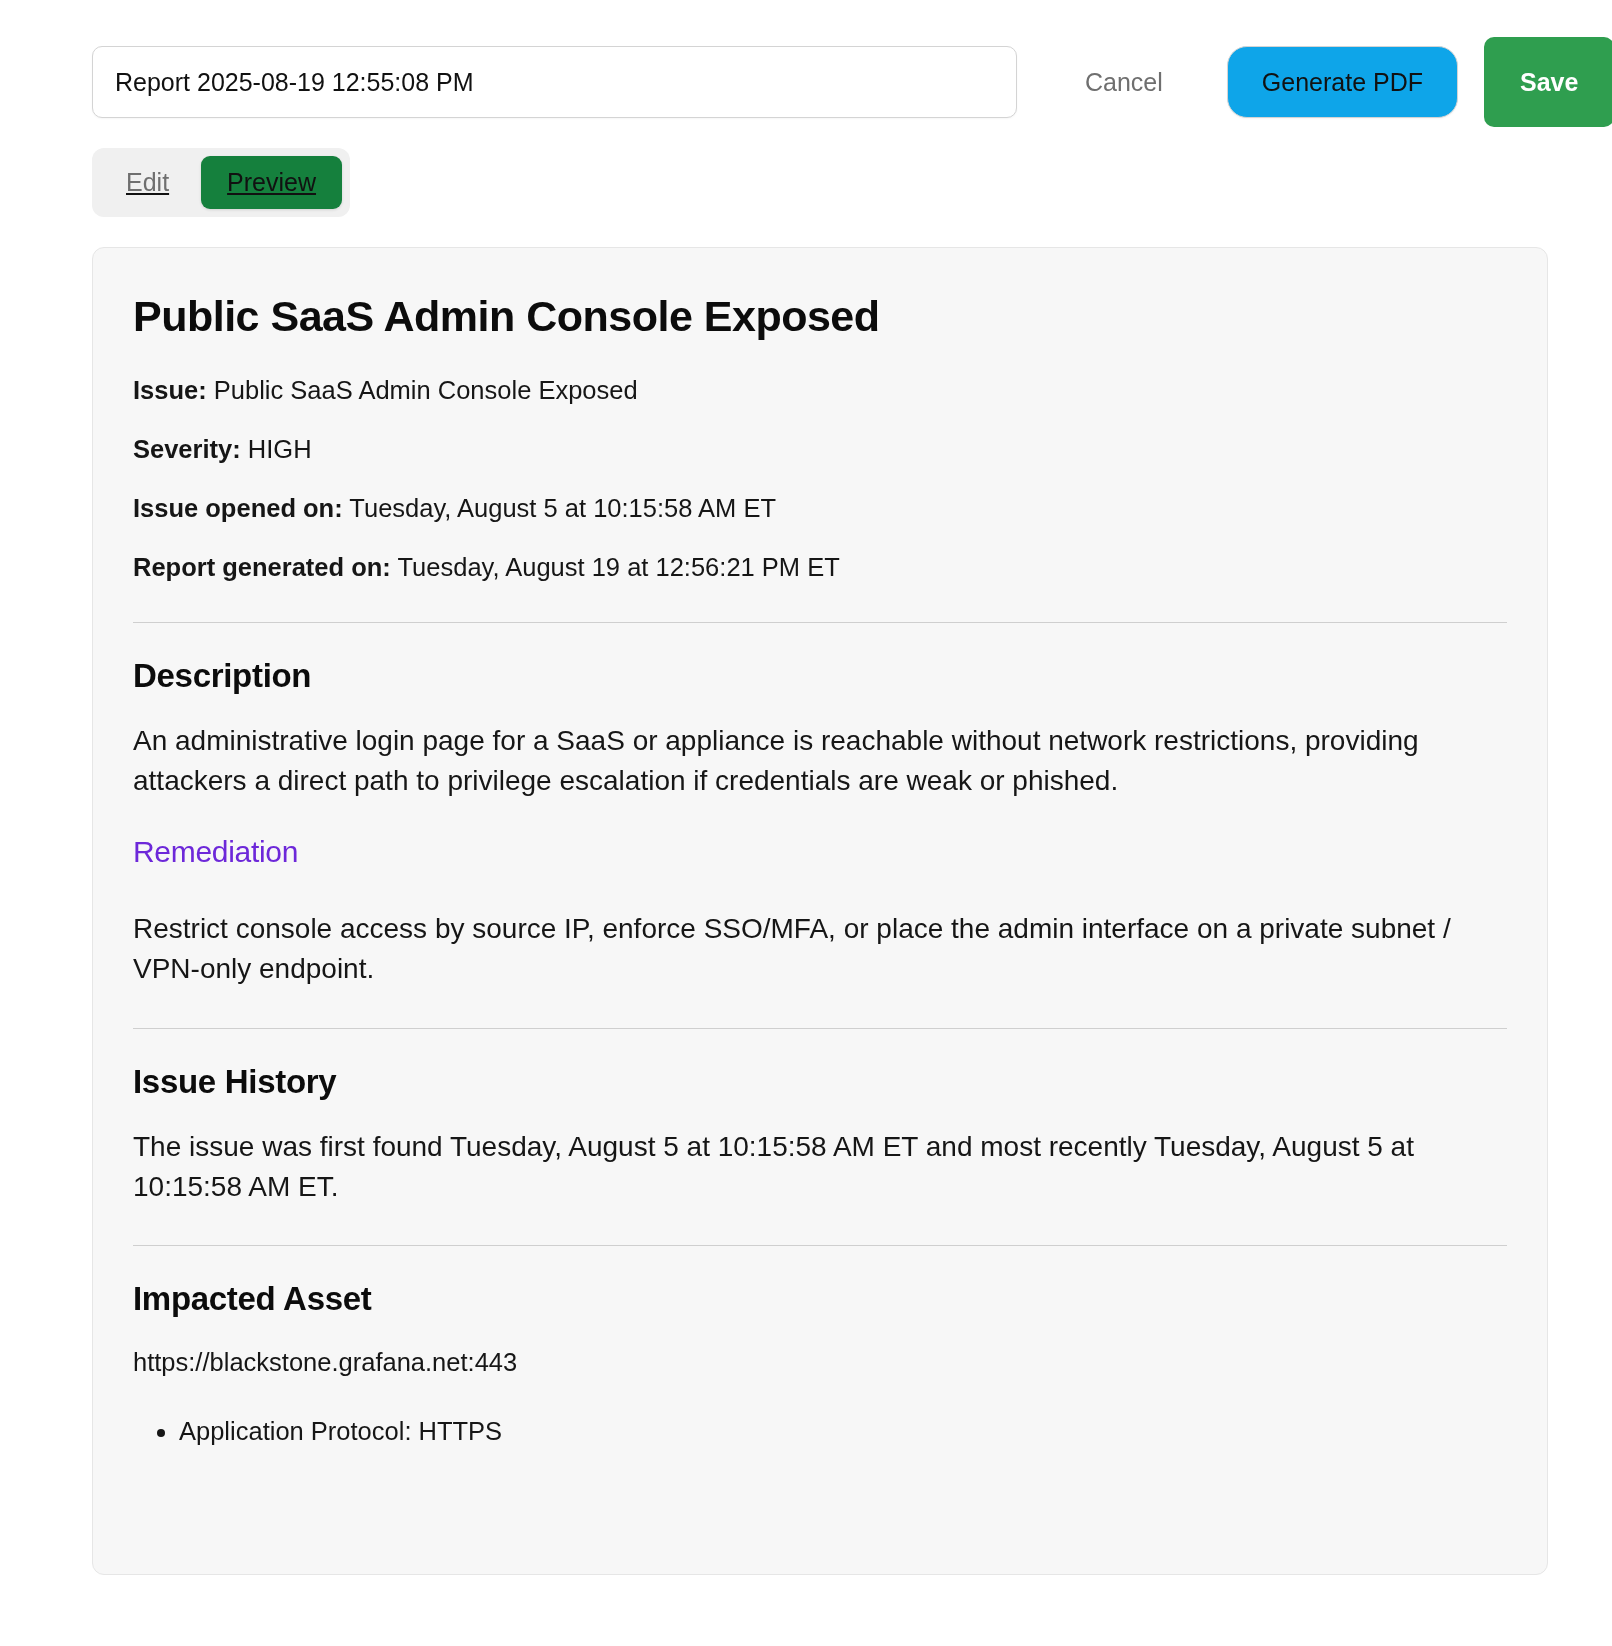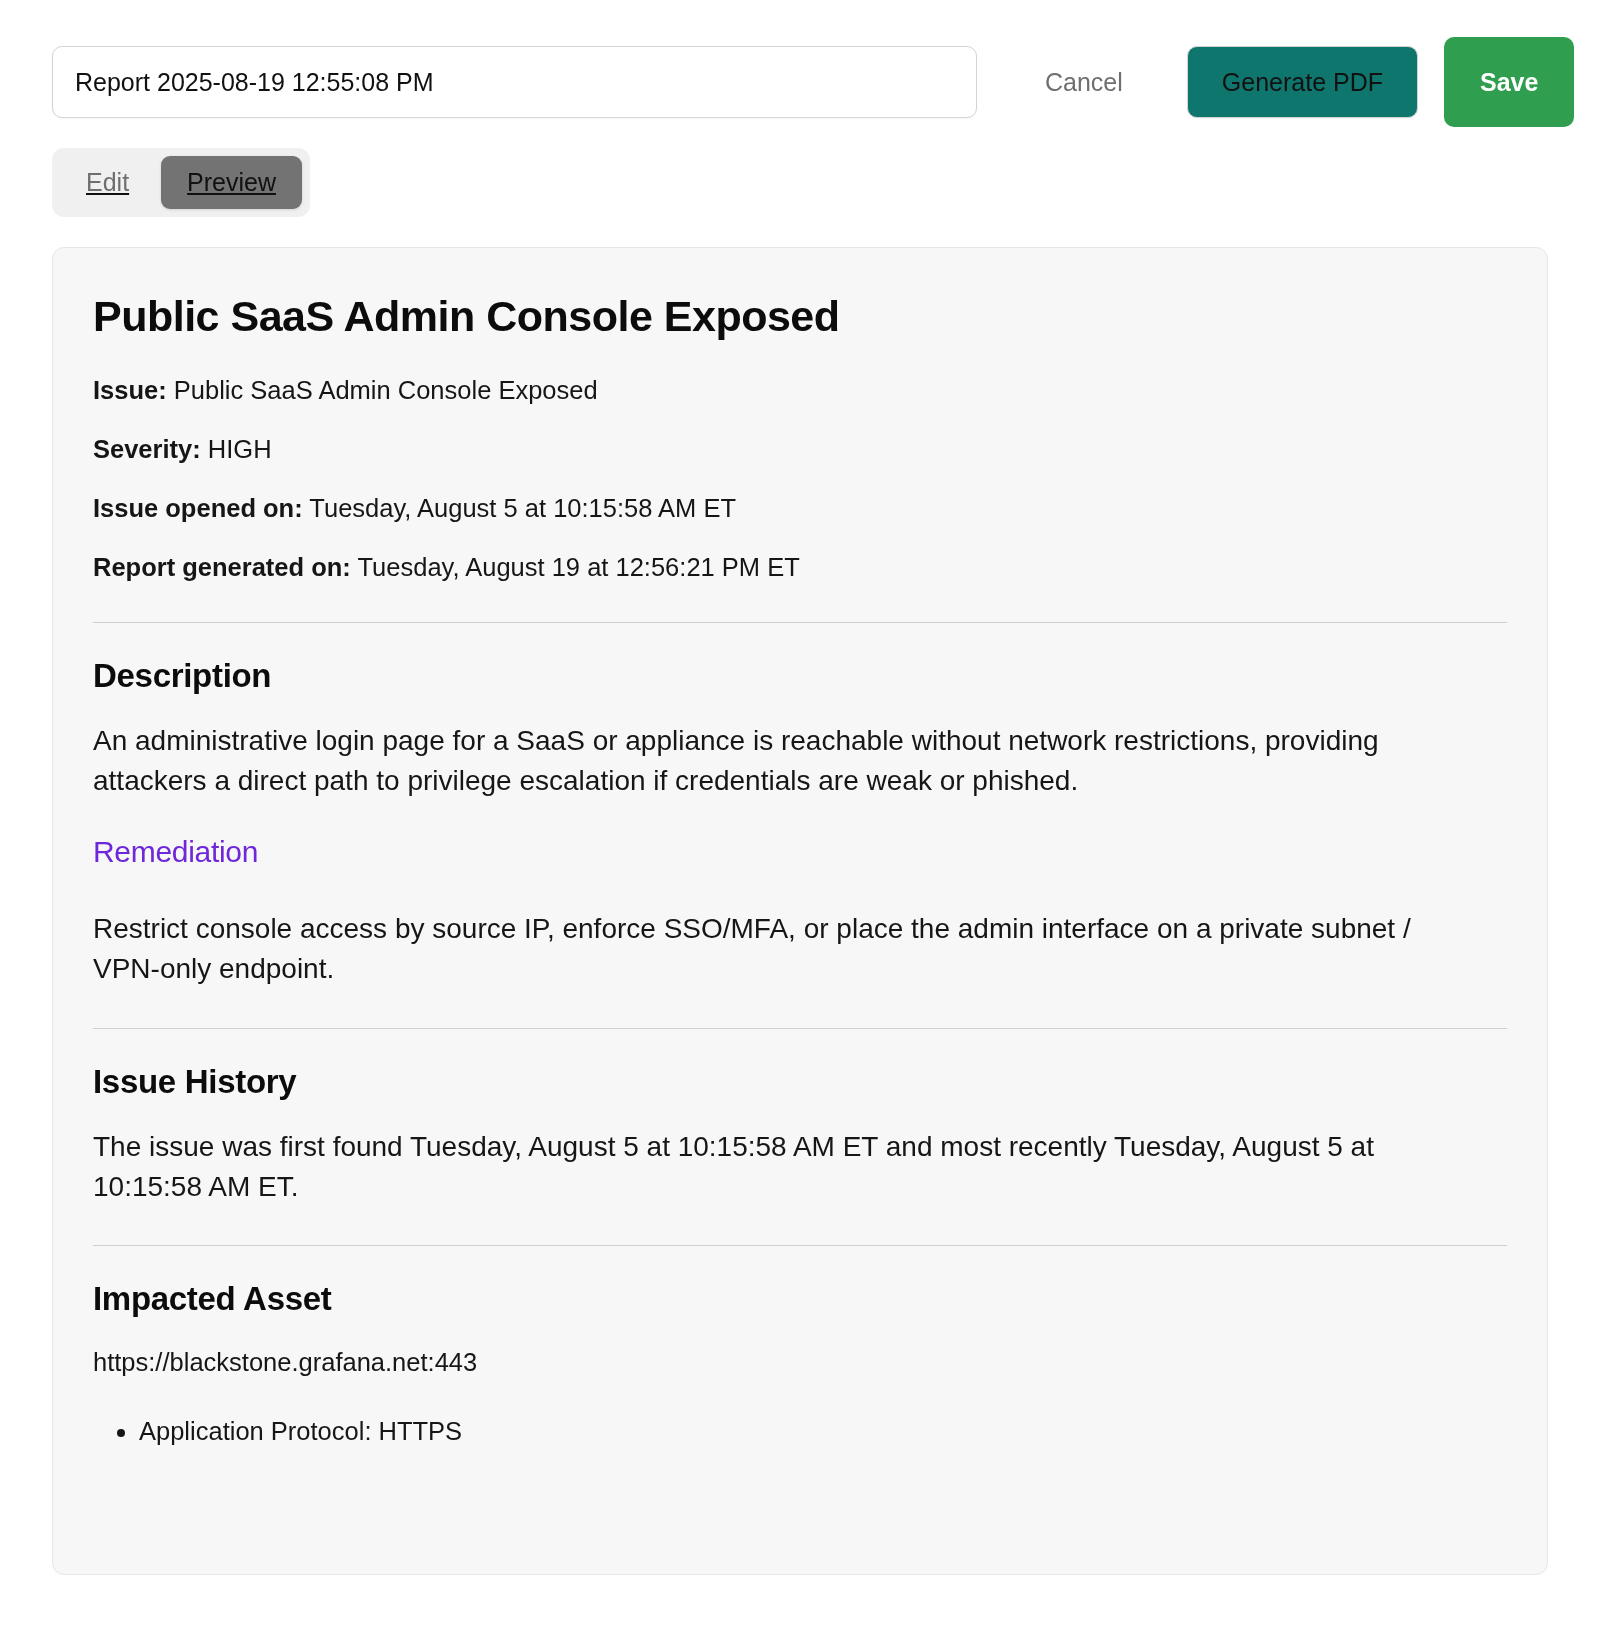--- a/index.html
+++ b/index.html
@@ -11,21 +11,21 @@
     color: #111111;
   }
   body {
     width: 1612px;
     height: 1646px;
     overflow: hidden;
   }
   .page {
     width: 1612px;
     height: 1646px;
-    padding: 46px 64px 0 52px;
+    padding: 46px 64px 0 92px;
     position: relative;
   }
 
   
   .topbar {
     display: flex;
     align-items: center;
     gap: 0;
     height: 72px;
   }
@@ -53,22 +53,22 @@
     font-size: 25px;
     color: #6f6f6f;
     cursor: pointer;
     padding: 10px 12px;
   }
   .generate-btn {
     margin-left: 52px;
     height: 72px;
     padding: 0 34px;
     border: 1.5px solid #d4d4d4;
-    border-radius: 10px;
-    background: #0f766e;
+    border-radius: 20px;
+    background: #0ea5e9;
     font-family: "Liberation Sans", sans-serif;
     font-size: 25px;
     color: #111111;
     cursor: pointer;
     box-shadow: 0 1px 2px rgba(0,0,0,0.04);
     white-space: nowrap;
   }
   .save-btn {
     margin-left: 26px;
     height: 90px;
@@ -99,21 +99,21 @@
     border: none;
     background: transparent;
     font-family: "Liberation Sans", sans-serif;
     font-size: 25px;
     color: #6f6f6f;
     padding: 12px 26px;
     border-radius: 9px;
     cursor: pointer;
   }
   .tab.active {
-    background: #737373;
+    background: #15803d;
     color: #111111;
     box-shadow: 0 1px 3px rgba(0,0,0,0.12);
   }
 
   
   .card {
     margin-top: 30px;
     background: #f7f7f7;
     border: 1.5px solid #e6e6e6;
     border-radius: 12px;

